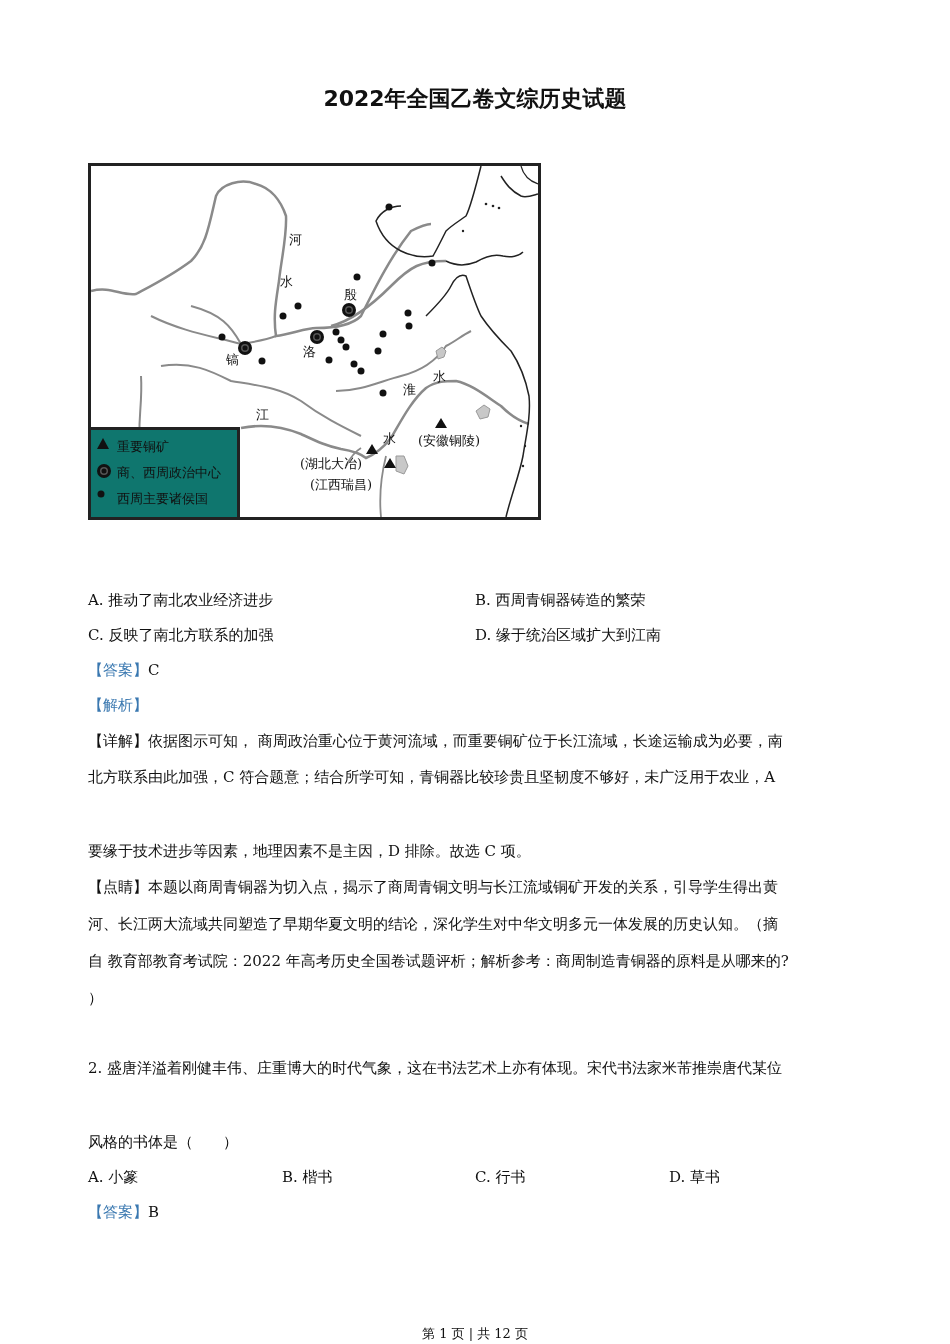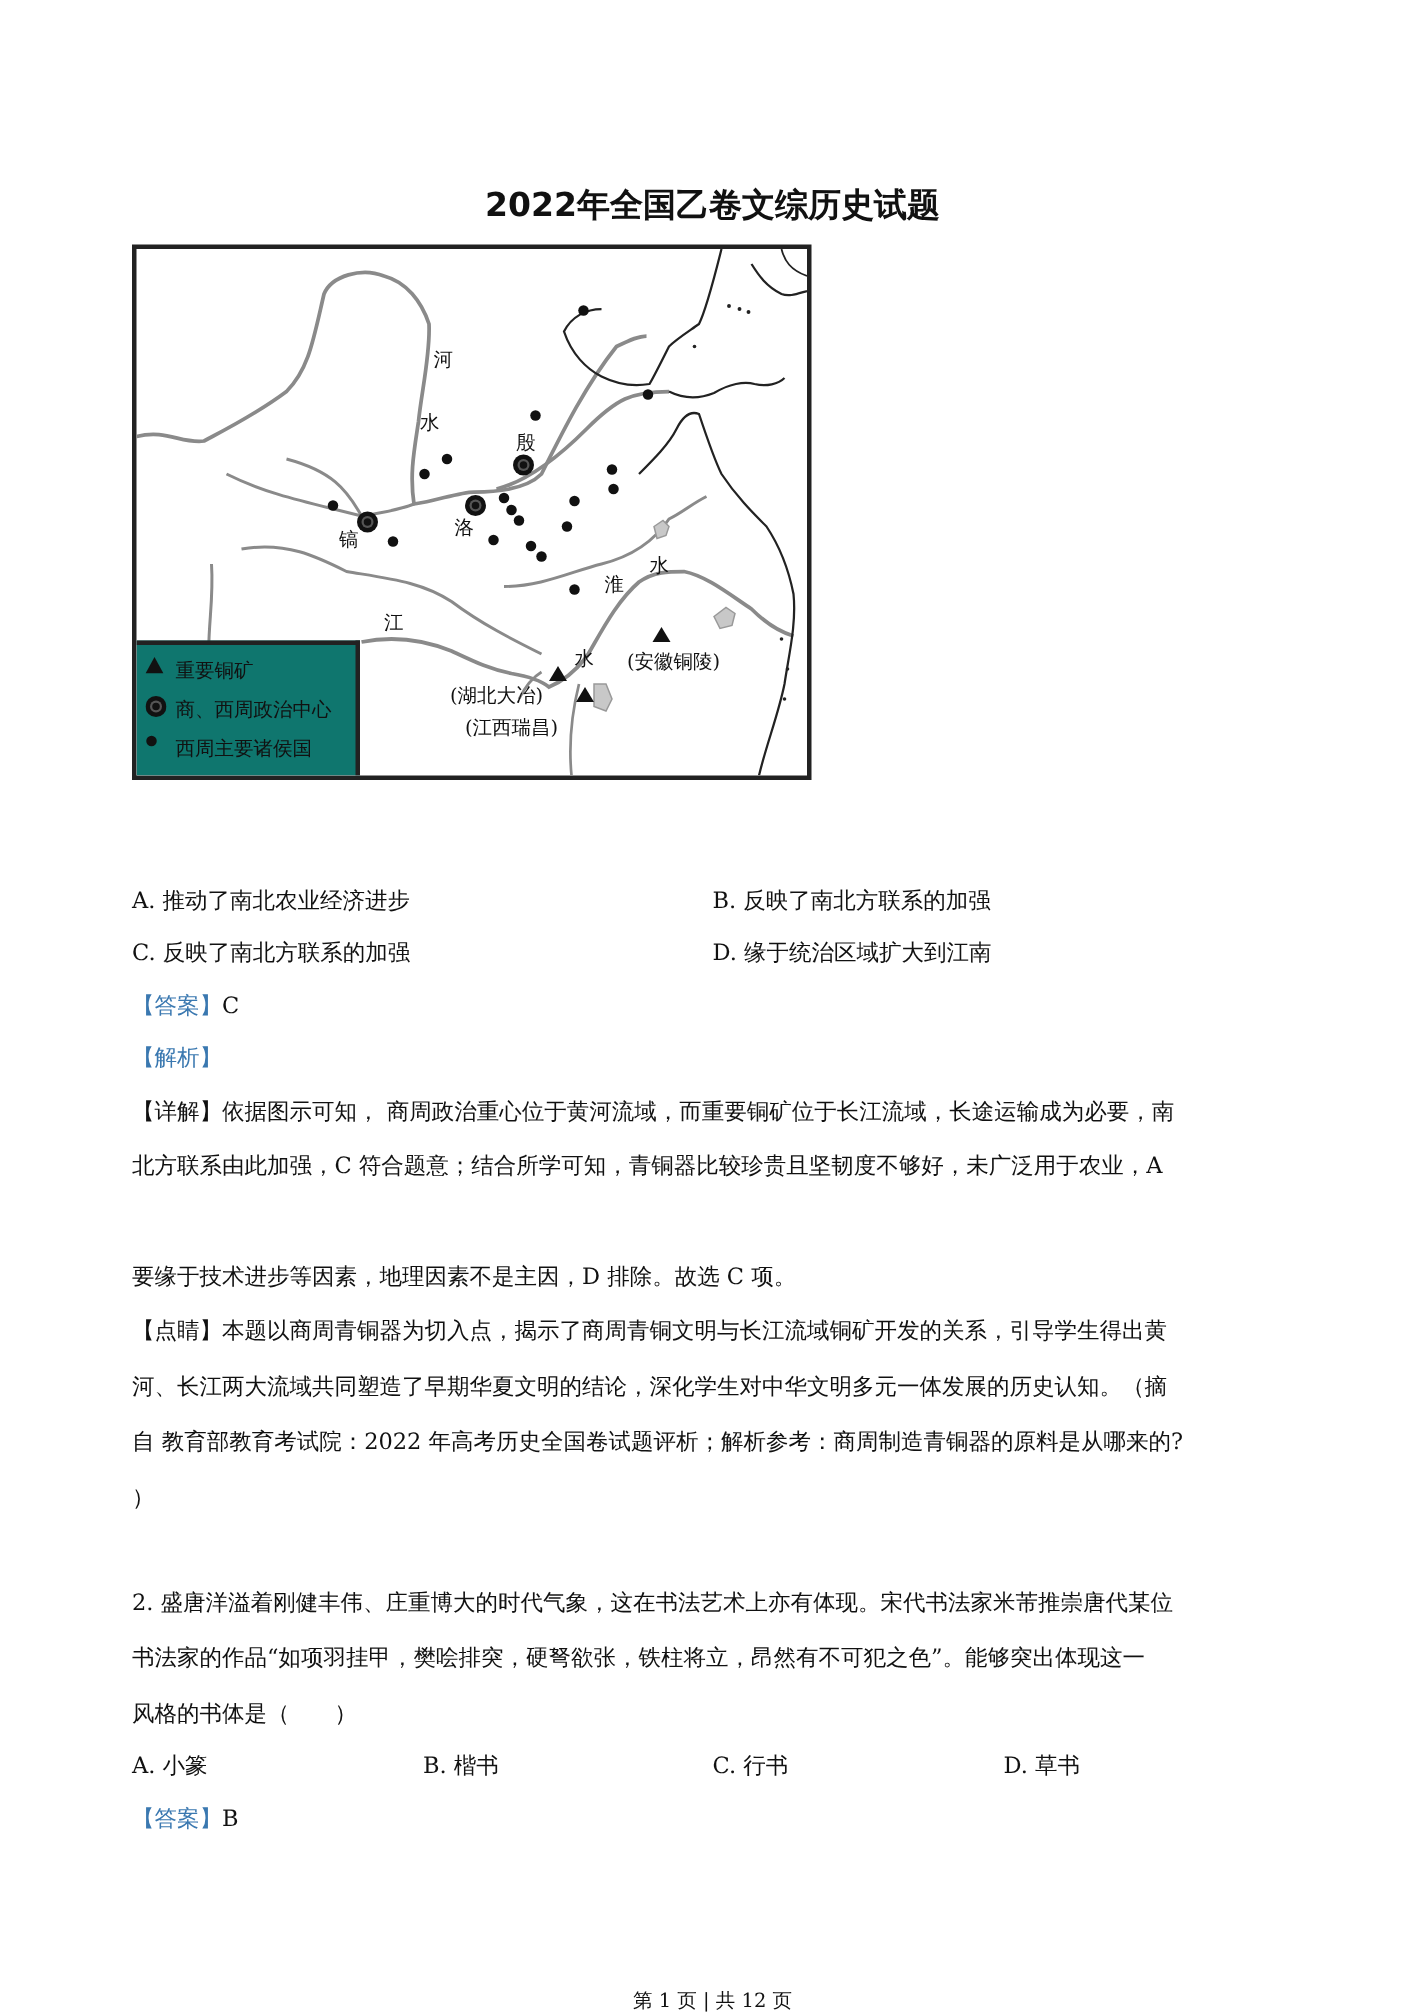--- a/index.html
+++ b/index.html
@@ -5,21 +5,21 @@
   html, body { margin: 0; padding: 0; background: #ffffff; }
   body {
     width: 950px; height: 1344px; position: relative; overflow: hidden;
     font-family: "DejaVu Serif", "Liberation Serif", serif;
     color: #111111;
   }
   .page { position: absolute; left: 0; top: 0; width: 950px; height: 1344px; }
   .title {
     position: absolute; left: 0; top: 84px; width: 950px; text-align: center;
     font-family: "DejaVu Sans", "Liberation Sans", sans-serif;
-    font-weight: bold; font-size: 22px; letter-spacing: 0px; margin-top: 38px;
+    font-weight: bold; font-size: 22px; letter-spacing: 0px;
   }
   .line {
     position: absolute; left: 88px; font-size: 15px; line-height: 20px; white-space: nowrap;
   }
   .tag { color: #3a78b0; }
   .map {
     position: absolute; left: 88px; top: 163px; width: 453px; height: 357px;
     border: 3px solid #222; box-sizing: border-box; background: #fff; overflow: hidden;
   }
   .map svg { position: absolute; left: 0; top: 0; }
@@ -156,21 +156,21 @@
           <svg width="8" height="8">
               <circle cx="4" cy="4" r="3.5" fill="#111"></circle>
             </svg>
         </span>
         <span>西周主要诸侯国</span>
       </div>
     </div>
   </div>
 
   <div class="line" style="top:590px">A. 推动了南北农业经济进步</div>
-  <div class="line" style="top:590px;left:475px">B. 反映了南北方联系的加强</div>
+  <div class="line" style="top:590px;left:475px">B. 西周青铜器铸造的繁荣</div>
   <div class="line" style="top:625px">C. 反映了南北方联系的加强</div>
   <div class="line" style="top:625px;left:475px">D. 缘于统治区域扩大到江南</div>
 
   <div class="line" style="top:660px">
     <span class="tag">【答案】</span><span>C</span>
   </div>
   <div class="line" style="top:695px">
     <span class="tag">【解析】</span>
   </div>
 
@@ -181,21 +181,20 @@
   <div class="line" style="top:841px">要缘于技术进步等因素，地理因素不是主因，D 排除。故选 C 项。</div>
 
   <div class="line" style="top:914px">河、长江两大流域共同塑造了早期华夏文明的结论，深化学生对中华文明多元一体发展的历史认知。（摘</div>
   <div class="line" style="top:877px">
     <span>【点睛】</span><span>本题以商周青铜器为切入点，揭示了商周青铜文明与长江流域铜矿开发的关系，引导学生得出黄</span>
   </div>
   <div class="line" style="top:951px">自 教育部教育考试院：2022 年高考历史全国卷试题评析；解析参考：商周制造青铜器的原料是从哪来的?</div>
   <div class="line" style="top:988px">）</div>
 
   <div class="line" style="top:1058px">2. 盛唐洋溢着刚健丰伟、庄重博大的时代气象，这在书法艺术上亦有体现。宋代书法家米芾推崇唐代某位</div>
-  <div class="line" style="top:1095px">书法家的作品“如项羽挂甲，樊哙排突，硬弩欲张，铁柱将立，昂然有不可犯之色”。能够突出体现这一</div>
   <div class="line" style="top:1132px">风格的书体是（　　）</div>
 
   <div class="line" style="top:1167px">A. 小篆</div>
   <div class="line" style="top:1167px;left:282px">B. 楷书</div>
   <div class="line" style="top:1167px;left:475px">C. 行书</div>
   <div class="line" style="top:1167px;left:669px">D. 草书</div>
 
   <div class="line" style="top:1202px">
     <span class="tag">【答案】</span><span>B</span>
   </div>

